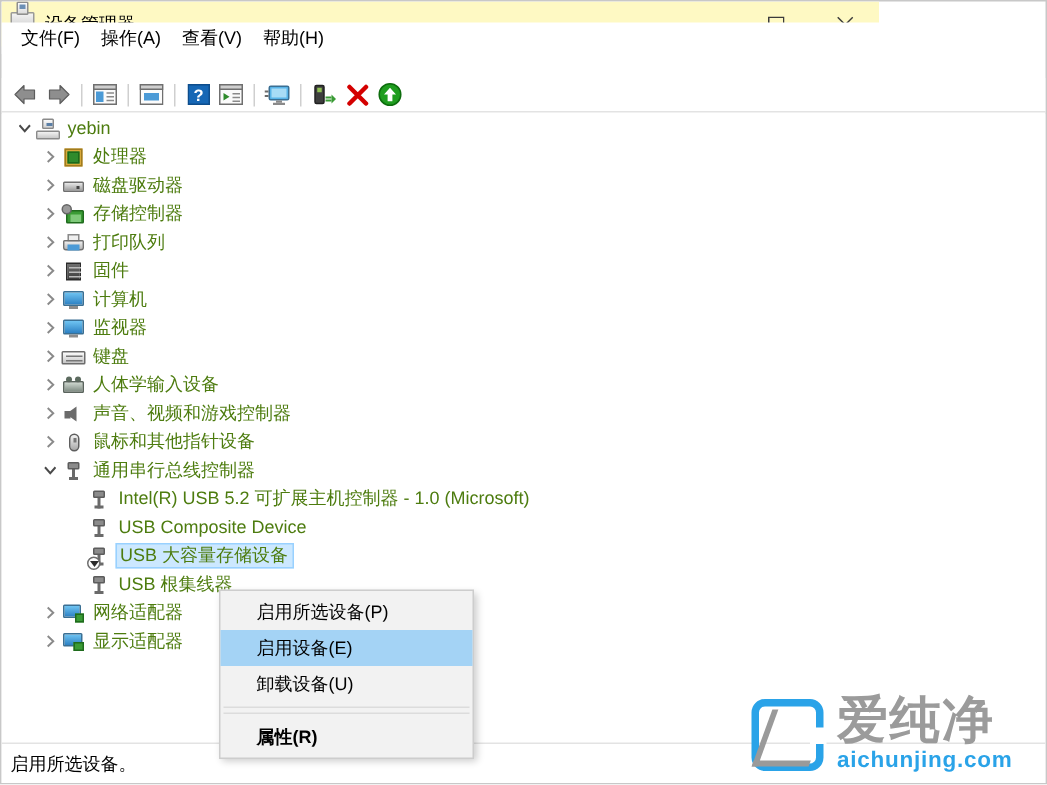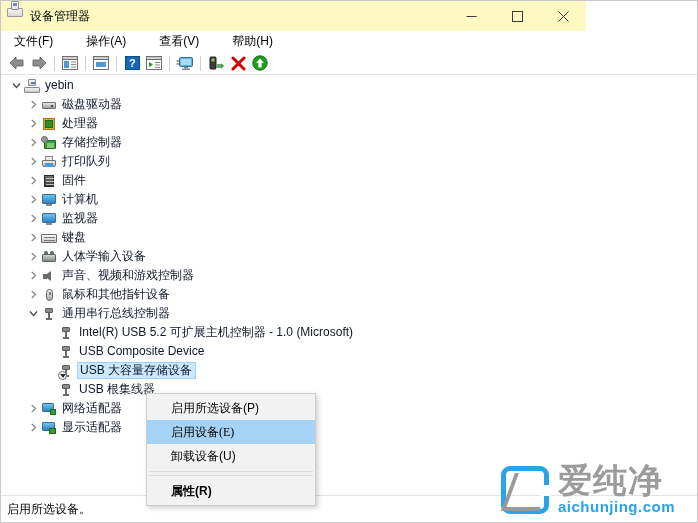--- a/index.html
+++ b/index.html
@@ -60,26 +60,25 @@
   }
   .win-btn {
     width: 46px; height: 30px;
     display: flex; align-items: center; justify-content: center;
     background: transparent;
   }
   .win-btn svg { display: block; }
 
   
   .menubar {
-    position: absolute; left: 0; top: 30px;
+    position: absolute; left: 0; top: 14px;
     width: 608px; height: 21px;
     background: #ffffff;
     display: flex; align-items: center;
     padding-left: 6px;
-    gap: 19px;
   }
   .menu-item {
     font-size: 12px; color: #000000;
     padding: 2px 7px 3px 7px;
     white-space: nowrap;
   }
 
   
   .toolbar {
     position: absolute; left: 0; top: 51px;
@@ -130,21 +129,21 @@
     display: flex; align-items: center; justify-content: center;
   }
   .chev svg { display: block; }
   .ico {
     width: 16px; height: 16px;
     flex: 0 0 auto;
     margin-right: 5px;
     position: relative;
   }
   .row-label {
-    font-size: 12px; color: #0f172a;
+    font-size: 12px; color: #4d7c0f;
     line-height: 17px;
   }
 
   
   .lvl0 { padding-left: 7px; }
   .lvl1 { padding-left: 24px; }
   .lvl2 { padding-left: 57px; }
 
   
   .ic-card { position:absolute; left:1px; top:3px; width:14px; height:11px;
@@ -259,21 +258,21 @@
     padding: 2px 0 2px 0;
     z-index: 40;
   }
   .ctx-item {
     height: 24px;
     display: flex; align-items: center;
     padding-left: 24px;
     font-size: 12px; color: #000000;
     white-space: nowrap;
   }
-  .ctx-item.highlight { background: #a4d3f5; font-family: Liberation Serif, serif; }
+  .ctx-item.highlight { background: #a4d3f5; }
   .ctx-item.bold { font-weight: bold; }
   .ctx-sep {
     height: 1px; background: #dcdcdc;
     margin: 3px 2px 3px 2px;
   }
 
   
   .statusbar {
     position: absolute; left: 0; top: 494px;
     width: 696px; height: 27px;
@@ -475,36 +474,36 @@
     </div>
 
 
     <div class="row lvl1">
       <span class="chev">
         <svg width="9" height="9" viewBox="0 0 9 9">
             <path d="M2.8 1 L6.5 4.5 L2.8 8" fill="none" stroke="#8a8a8a" stroke-width="1.3"></path>
           </svg>
       </span>
       <span class="ico">
-          <span class="ic-drive"></span>
-        </span>
-      <span class="row-label">磁盘驱动器</span>
-    </div>
-
-    <div class="row lvl1">
-      <span class="chev">
-        <svg width="9" height="9" viewBox="0 0 9 9">
-            <path d="M2.8 1 L6.5 4.5 L2.8 8" fill="none" stroke="#8a8a8a" stroke-width="1.3"></path>
-          </svg>
-      </span>
-      <span class="ico">
           <span class="ic-chip-out"></span>
           <span class="ic-chip-in"></span>
         </span>
       <span class="row-label">处理器</span>
+    </div>
+
+    <div class="row lvl1">
+      <span class="chev">
+        <svg width="9" height="9" viewBox="0 0 9 9">
+            <path d="M2.8 1 L6.5 4.5 L2.8 8" fill="none" stroke="#8a8a8a" stroke-width="1.3"></path>
+          </svg>
+      </span>
+      <span class="ico">
+          <span class="ic-drive"></span>
+        </span>
+      <span class="row-label">磁盘驱动器</span>
     </div>
 
     <div class="row lvl1">
       <span class="chev">
         <svg width="9" height="9" viewBox="0 0 9 9">
             <path d="M2.8 1 L6.5 4.5 L2.8 8" fill="none" stroke="#8a8a8a" stroke-width="1.3"></path>
           </svg>
       </span>
       <span class="ico">
         <span class="ic-card" style="left:3px;top:5px;width:12px;height:9px;"></span>

